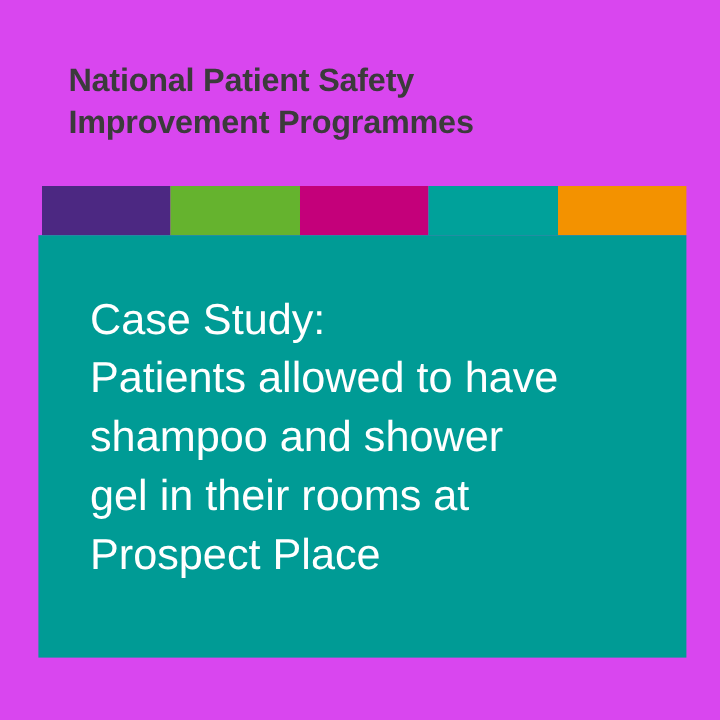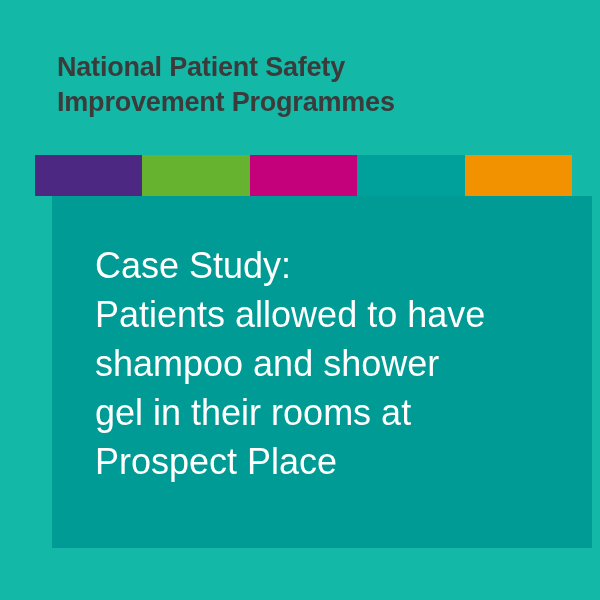--- a/index.html
+++ b/index.html
@@ -10,21 +10,21 @@
     width: 600px;
     height: 600px;
     background: #ffffff;
     font-family: "Liberation Sans", sans-serif;
     overflow: hidden;
   }
   #slide {
     position: relative;
     width: 600px;
     height: 600px;
-    background: #14b8a6;
+    background: #d946ef;
   }
   
   #header-title {
     position: absolute;
     left: 57px;
     top: 50px;
     width: 520px;
     font-size: 27px;
     font-weight: bold;
     line-height: 35px;
@@ -75,21 +75,21 @@
 Improvement Programmes</div>
 
   <div id="colour-bar">
     <div class="swatch" style="background: rgb(76, 40, 130);"></div>
     <div class="swatch" style="background: rgb(101, 179, 46);"></div>
     <div class="swatch" style="background: rgb(196, 0, 122);"></div>
     <div class="swatch" style="background: rgb(0, 161, 154);"></div>
     <div class="swatch" style="background: rgb(243, 146, 0);"></div>
   </div>
 
-  <div id="case-panel" style="background: rgb(0, 155, 149); margin-left: 20px;">
+  <div id="case-panel" style="background: rgb(0, 155, 149);">
     <div id="case-text" style="color: rgb(255, 255, 255);">Case Study:
 Patients allowed to have
 shampoo and shower
 gel in their rooms at
 Prospect Place</div>
   </div>
 
 </div>
 
 </body></html>

